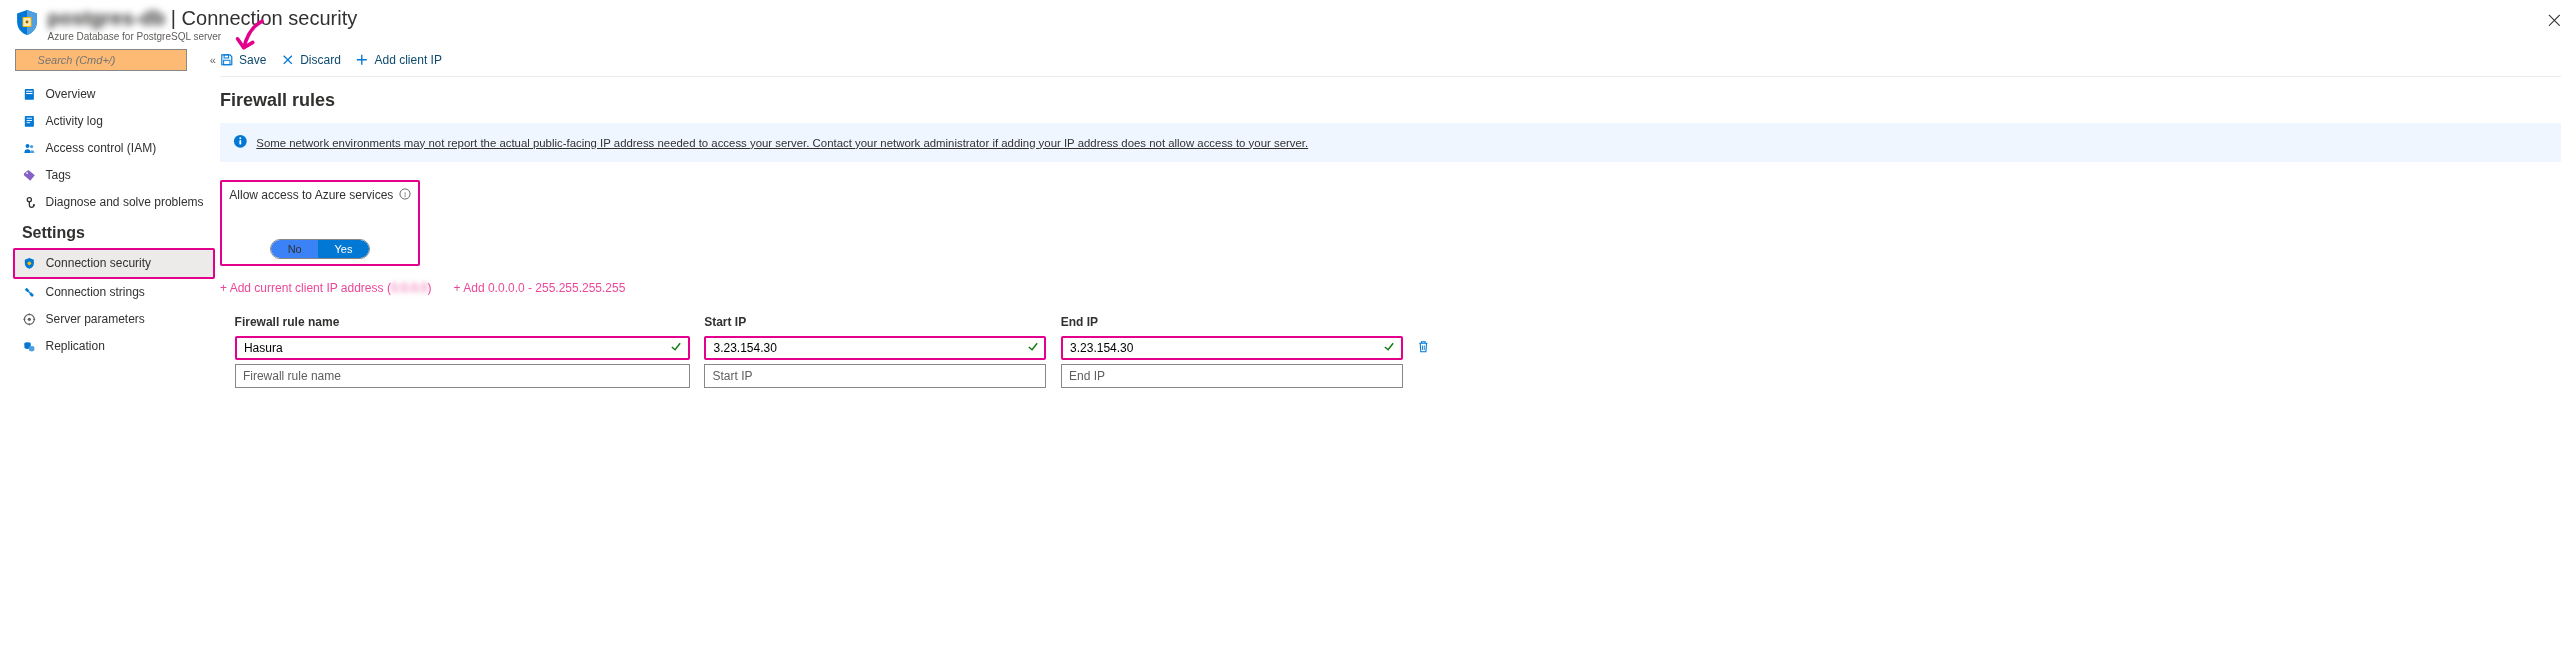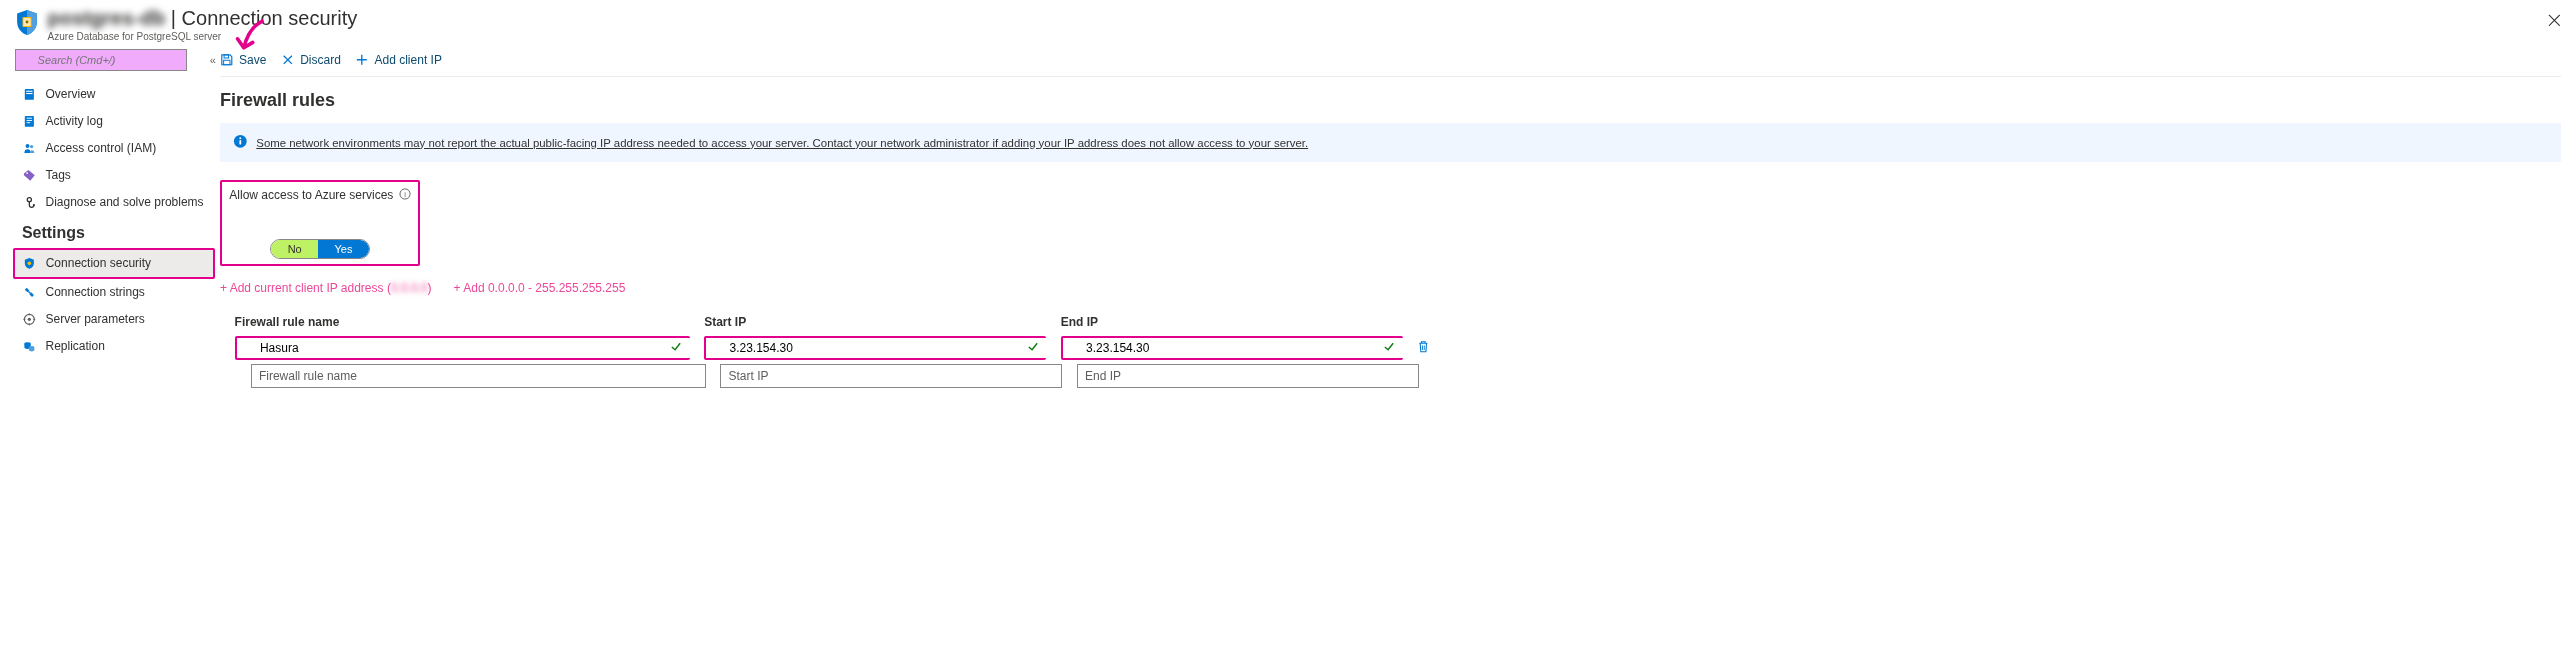--- a/index.html
+++ b/index.html
@@ -16,21 +16,21 @@
   .header-sep { font-size: 20px; font-weight: 400; color: #323130; }
   .header-page { font-size: 20px; font-weight: 400; color: #323130; }
   .header-subtitle { font-size: 10px; color: #605e5c; margin-top: 0.9px; }
   .close-btn { position: absolute; right: 11px; top: 9px; width: 22px; height: 22px; display:flex; align-items:center; justify-content:center; cursor:pointer; }
 
   .body { display: flex; }
 
   
   .sidebar { width: 220px; padding: 3.6px 0 11px 14.6px; flex-shrink: 0; }
   .search-row { display: flex; align-items: center; gap: 7.3px; margin-bottom: 9px; }
-  .search-input { flex: 1; height: 22px; border: 0.9px solid #8a8886; padding: 0 5.5px 0 22px; font-size: 11px; font-style: italic; color: #605e5c; background: #f0abfc; position: relative; }
+  .search-input { flex: 1; height: 22px; border: 0.9px solid #8a8886; padding: 0 5.5px 0 22px; font-size: 11px; font-style: italic; color: #605e5c; background: #fdba74; position: relative; }
   .search-wrap { position: relative; flex: 1; }
   .search-wrap .search-icon { position: absolute; left: 4.5px; top: 3.6px; }
   .collapse-btn { width: 14.6px; text-align: center; color: #605e5c; cursor: pointer; font-size: 11px; }
 
   .nav-item { display: flex; align-items: center; gap: 9px; height: 27px; padding: 0 7.3px; cursor: pointer; color: #323130; font-size: 12px; }
   .nav-item.active { background: #edebe9; }
   .nav-icon { width: 14.6px; height: 14.6px; display:flex; align-items:center; justify-content:center; flex-shrink:0; }
   .nav-section-label { font-size: 16px; font-weight: 600; color: #323130; padding: 9px 7.3px 5.5px 7.3px; }
 
   .highlight-box { border: 2.7px solid #e3008c; border-radius: 1.8px; }
@@ -47,36 +47,36 @@
 
   .info-banner { background: #f0f6ff; border: 0; padding: 11px 12.7px; font-size: 11.4px; color:#323130; display:flex; align-items:center; gap:9px; margin-bottom: 12.7px; text-decoration: underline; }
   .info-icon { flex-shrink:0; }
 
   .toggle-row { display:flex; align-items:center; gap: 18px; margin-bottom: 9px; padding: 5.5px 5.5px 5.5px 0; }
   .toggle-row .highlight-box { display:flex; align-items:center; gap: 18px; padding: 5.5px 7.3px; flex-direction: column; }
   .toggle-label { font-size: 12px; color:#323130; display:flex; align-items:center; gap:5.5px; }
   .help-icon { color:#605e5c; }
 
   .segmented { display:flex; border:0.9px solid #8a8886; border-radius: 11px; overflow:hidden; height: 20px; }
-  .seg-opt { padding: 0 16.4px; font-size: 11px; display:flex; align-items:center; cursor:pointer; background:#bef264; color:#323130; }
+  .seg-opt { padding: 0 16.4px; font-size: 11px; display:flex; align-items:center; cursor:pointer; background:#3b82f6; color:#323130; }
   .seg-opt.selected { background:#0078d4; color:#fff; }
 
   .quick-links { display:flex; gap: 22px; font-size: 12px; margin-bottom: 14.6px; }
   .quick-links a { color:#ec4899; text-decoration:none; cursor:pointer; }
   .blurred { filter: blur(2.7px); }
 
   
   .rules-table { width: 100%; }
   .rules-head { display:flex; gap: 14.6px; padding: 5.5px 14.6px; font-weight:600; font-size:12px; }
   .col-name { width: 455px; }
   .col-ip { width: 342px; }
   .col-act { width: 27px; }
 
   .rules-row { display:flex; gap: 14.6px; padding: 1.8px 14.6px; align-items:center; }
-  .cell-input { height: 24px; border:0.9px solid #8a8886; padding: 0 20px 0 7.3px; font-size: 12px; width:100%; background:#fff; position:relative;margin-left:16px; }
+  .cell-input { height: 24px; border:0.9px solid #8a8886; padding: 0 20px 0 7.3px; font-size: 12px; width:100%; background:#fff; position:relative; }
   .cell-wrap { position: relative; }
   .cell-wrap.highlight-box .cell-input { border: none; height: 20px; }
   .cell-wrap.highlight-box { padding:0; }
   .valid-check { position:absolute; right:5.5px; top:50%; transform:translateY(-50%); color:#107c10; }
   .cell-input::placeholder { color:#605e5c; }
 
   .delete-btn { color:#0078d4; cursor:pointer; }
 
 </style>
 </head>

